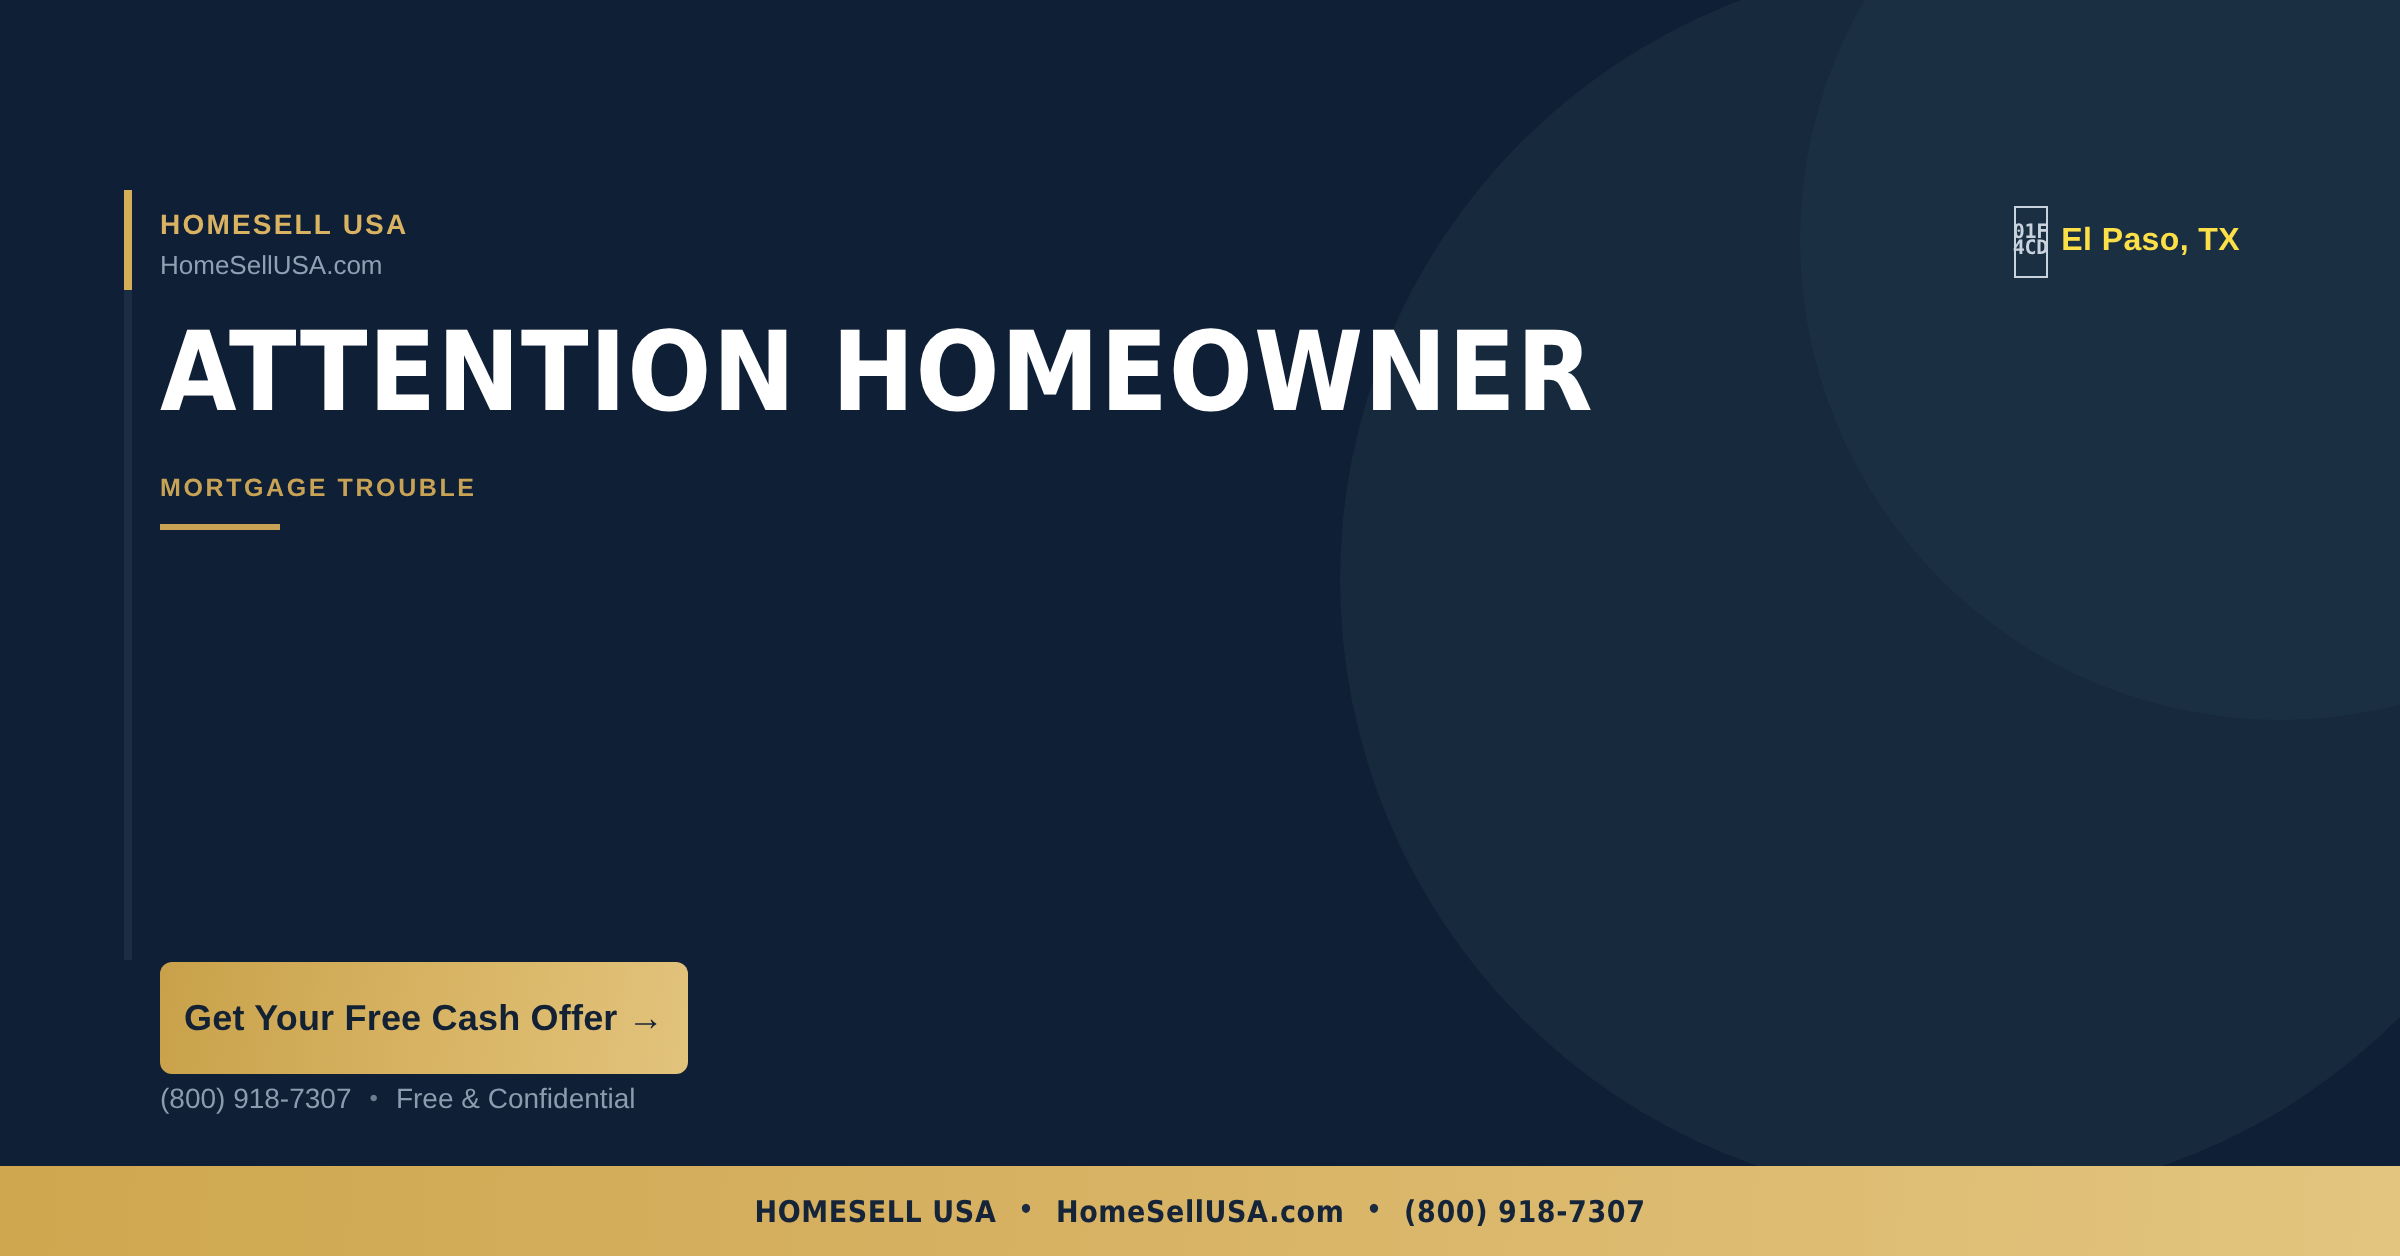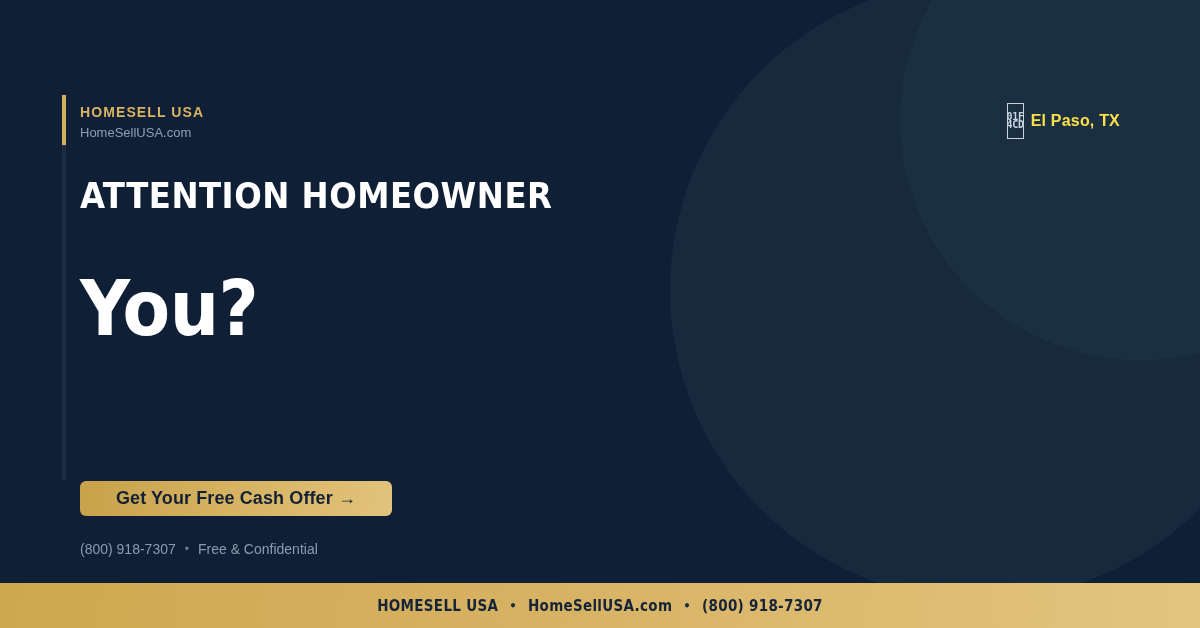--- a/index.html
+++ b/index.html
@@ -129,27 +129,26 @@
     letter-spacing: 0.2px;
   }
 
   
   .attention {
     position: absolute;
     left: 0;
     top: 158px;
     font-family: "Liberation Sans Narrow", "DejaVu Sans Condensed", "Liberation Sans", sans-serif;
     font-stretch: condensed;
-    font-size: 36px;
+    font-size: 55px;
     font-weight: bold;
     letter-spacing: 0.5px;
     color: #ffffff;
     line-height: 1.05;
     white-space: nowrap;
-    margin-top: 19px;
   }
 
   
   .eyebrow {
     position: absolute;
     left: 0;
     top: 238px;
   }
   .eyebrow-text {
     font-size: 12.5px;
@@ -196,22 +195,22 @@
   }
 
   
   .cta {
     position: absolute;
     left: 0;
     top: 481px;
     display: inline-flex;
     align-items: center;
     justify-content: center;
-    height: 35px;
-    padding: 0 36px;
+    height: 56px;
+    padding: 0 12px;
     border: none;
     border-radius: 6px;
     background: linear-gradient(100deg, #c9a14a 0%, #d8b565 55%, #e2c37c 100%);
     color: #132135;
     font-family: "Liberation Sans", "DejaVu Sans", sans-serif;
     font-size: 18px;
     font-weight: bold;
     letter-spacing: 0.1px;
     cursor: pointer;
     box-sizing: border-box;
@@ -286,23 +285,26 @@
     <div class="location">
       <span class="tofu">
         <span>01F</span>
         <span>4CD</span>
       </span>
       <span class="location-label">El Paso, TX</span>
     </div>
 
     <div class="attention">ATTENTION HOMEOWNER</div>
 
+    <div class="eyebrow">
+      <div class="eyebrow-text">MORTGAGE TROUBLE</div>
+      <div class="eyebrow-underline"></div>
+    </div>
 
     <div class="headline">
-      <span class="headline-line">You?</span>
     </div>
 
 
     <button class="cta">Get Your Free Cash Offer →</button>
 
     <div class="meta">
       <span>(800) 918-7307</span>
       <span class="meta-dot">•</span>
       <span>Free &amp; Confidential</span>
     </div>

